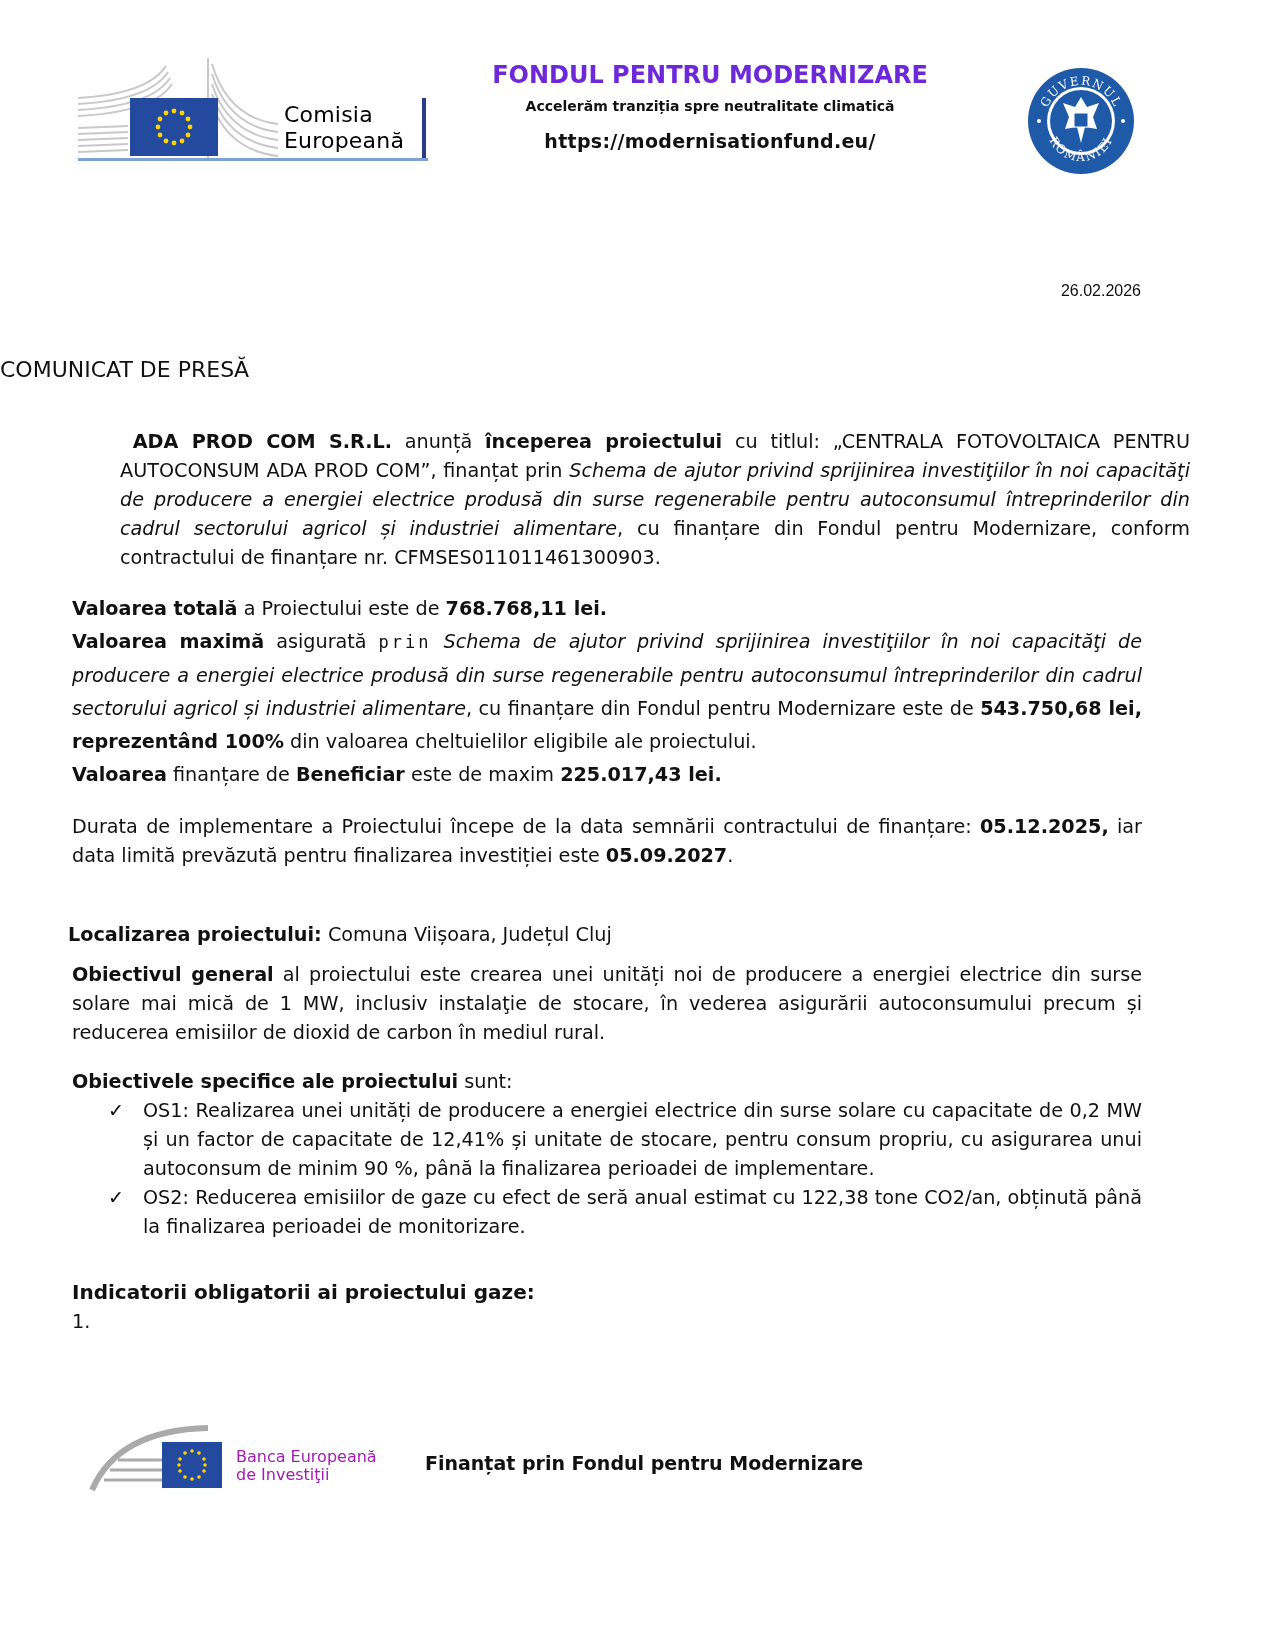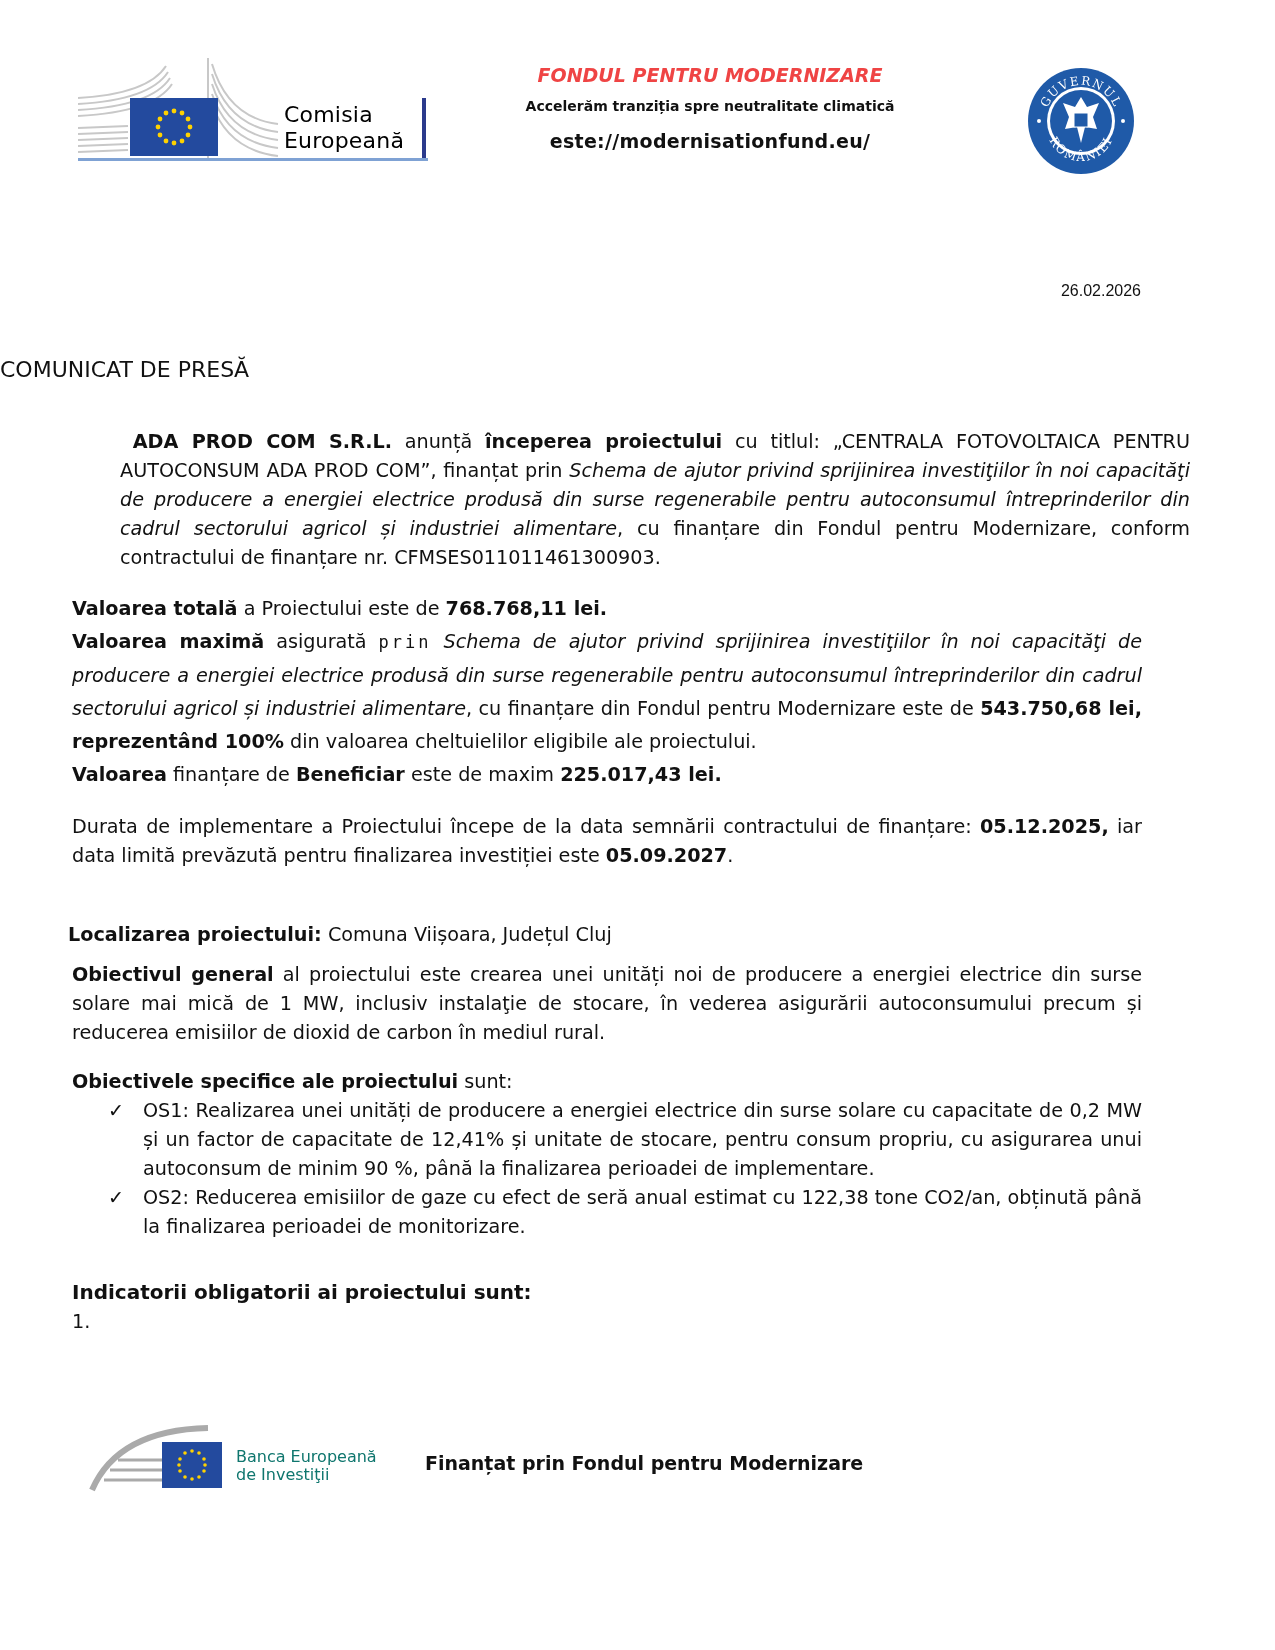--- a/index.html
+++ b/index.html
@@ -7,21 +7,21 @@
          font-family:"DejaVu Sans", sans-serif; color:#111; }
   .abs { position:absolute; }
   
   .ec-logo { left:78px; top:58px; width:350px; height:104px; }
   .ec-building { position:absolute; left:0; top:0; width:210px; height:104px; }
   .ec-flag { position:absolute; left:52px; top:40px; width:88px; height:58px; background:#234a9e; }
   .ec-name { position:absolute; left:206px; top:44px; font-size:22px; line-height:26px; color:#000000; font-family:"DejaVu Sans", sans-serif; letter-spacing:0.2px; }
   .ec-bar { position:absolute; left:344px; top:40px; width:4px; height:60px; background:#2b3a8c; }
   .ec-line { position:absolute; left:0; top:100px; width:350px; height:3px; background:#7fa2d4; }
   .hdr-center { left:440px; top:62px; width:540px; text-align:center; }
-  .hdr-title { font-weight:bold; color:#ef4444; font-size:19px; line-height:26px;font-style:italic; }
+  .hdr-title { font-weight:bold; color:#6d28d9; font-size:24px; line-height:26px; }
   .hdr-sub { font-weight:bold; font-size:14px; line-height:36px; }
   .hdr-url { font-weight:bold; font-size:19px; line-height:34px; letter-spacing:0.3px; }
   .gov-logo { left:1027px; top:67px; width:108px; height:108px; }
   .date { right:134px; top:282px; font-family:"Liberation Sans", sans-serif; font-size:16px; }
   .title { left:0; width:1212px; top:357px; font-weight:normal; font-size:22px; font-family:"DejaVu Sans", sans-serif; }
   .body { left:72px; width:1070px; font-size:19.2px; line-height:29px; text-align:justify; font-family:"DejaVu Sans", sans-serif; }
   .body b { font-weight:bold; }
   .body i { font-style:italic; }
   .p1 { top:427px;margin-left:48px; }
   .p2 { top:592px; line-height:33px; }
@@ -32,21 +32,21 @@
   .list { margin:0; padding:0; list-style:none; }
   .list li { position:relative; padding-left:71px; }
   .list li .chk { position:absolute; left:36px; top:0; }
   .p7 { top:1278px; }
   .ol li { position:relative; padding-left:28px; }
   .ol li .num { position:absolute; left:0; top:0; }
   .spaced { letter-spacing:3px; font-family:"DejaVu Sans Mono", monospace; font-size:17px; }
   
   .eib-logo { left:88px; top:1420px; width:320px; height:80px; }
   .eib-flag { position:absolute; left:74px; top:22px; width:60px; height:46px; background:#234a9e; }
-  .eib-name { position:absolute; left:148px; top:28px; font-size:16px; line-height:18px; color:#0f766e; }
+  .eib-name { position:absolute; left:148px; top:28px; font-size:16px; line-height:18px; color:#a21caf; }
   .footer-text { left:425px; top:1452px; font-weight:bold; font-size:19px; }
 </style>
 </head>
 <body>
 
 <div class="abs ec-logo">
   <svg class="ec-building" viewBox="0 0 210 104">
     <g stroke="#c8c8c8" stroke-width="2" fill="none">
       <path d="M0 70 L50 68"></path>
         <path d="M0 76 L50 74"></path>
@@ -87,21 +87,21 @@
     <div>Comisia</div>
     <div>Europeană</div>
   </div>
   <div class="ec-bar"></div>
   <div class="ec-line"></div>
 </div>
 
 <div class="abs hdr-center">
   <div class="hdr-title">FONDUL PENTRU MODERNIZARE</div>
   <div class="hdr-sub">Accelerăm tranziția spre neutralitate climatică</div>
-  <div class="hdr-url">este://modernisationfund.eu/</div>
+  <div class="hdr-url">https://modernisationfund.eu/</div>
 </div>
 
 <div class="abs gov-logo">
   <svg width="108" height="108" viewBox="0 0 108 108">
     <circle cx="54" cy="54" r="53" fill="#1f5aa8"></circle>
     <circle cx="54" cy="54" r="34" fill="#fff"></circle>
     <circle cx="54" cy="54" r="31" fill="#1f5aa8"></circle>
     <path d="M54 30 L60 40 L72 36 L66 50 L70 62 L58 60 L54 76 L50 60 L38 62 L42 50 L36 36 L48 40 Z" fill="#fff"></path>
     <rect x="47" y="46" width="14" height="14" fill="#1f5aa8" stroke="#fff" stroke-width="1"></rect>
     <circle cx="12" cy="54" r="2" fill="#fff"></circle>
@@ -132,21 +132,21 @@
 
 <div class="abs body p6">
   <div><b>Obiectivele specifice ale proiectului</b><span> sunt:</span></div>
   <ul class="list">
     <li><span class="chk">✓</span><span>OS1: Realizarea unei unități de producere a energiei electrice din surse solare cu capacitate de 0,2 MW și un factor de capacitate de 12,41% și unitate de stocare, pentru consum propriu, cu asigurarea unui autoconsum de minim 90 %, până la finalizarea perioadei de implementare.</span></li>
     <li><span class="chk">✓</span><span>OS2: Reducerea emisiilor de gaze cu efect de seră anual estimat cu 122,38 tone CO2/an, obținută până la finalizarea perioadei de monitorizare.</span></li>
   </ul>
 </div>
 
 <div class="abs body p7">
-  <div style="font-weight:bold; font-size:20px;">Indicatorii obligatorii ai proiectului sunt:</div>
+  <div style="font-weight:bold; font-size:20px;">Indicatorii obligatorii ai proiectului gaze:</div>
   <ol class="list ol">
     <li><span class="num">1.</span></li>
   </ol>
 </div>
 
 <div class="abs eib-logo">
   <svg width="140" height="80" viewBox="0 0 140 80" style="position:absolute;left:0;top:0;">
     <path d="M4 70 Q 30 10 120 8" stroke="#aaa" stroke-width="6" fill="none"></path>
     <g stroke="#aaa" stroke-width="3">
         <path d="M30 40 L74 40"></path>

